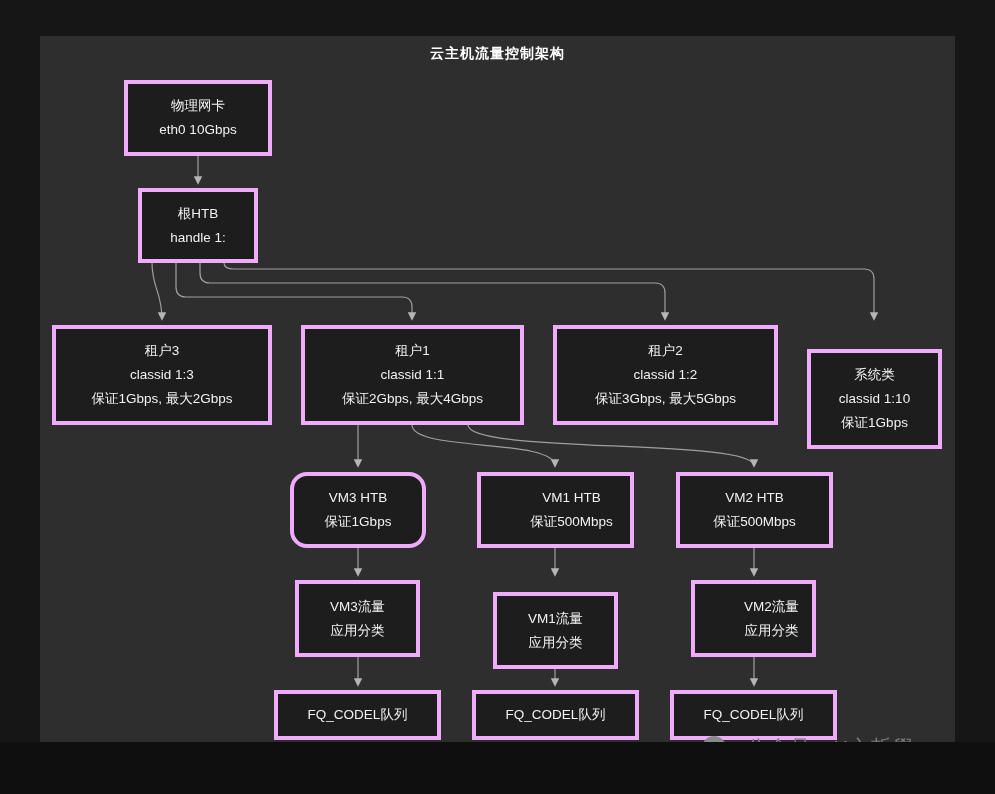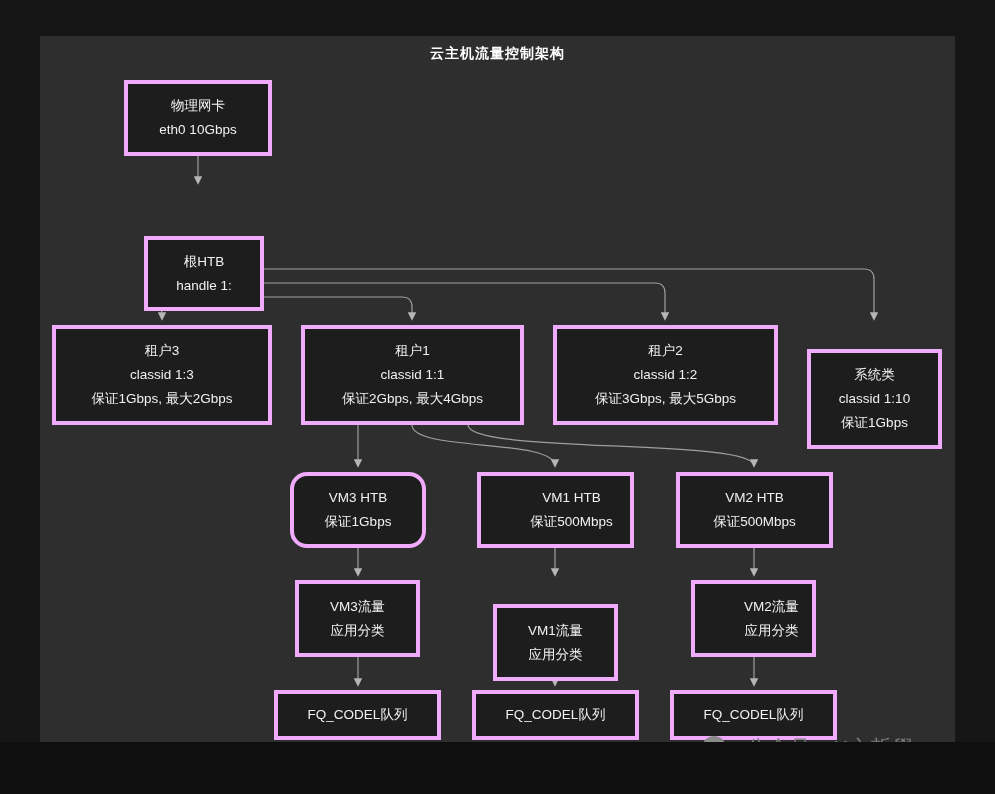--- a/index.html
+++ b/index.html
@@ -16,30 +16,30 @@
     color:#ffffff;font-weight:bold;font-size:14px;letter-spacing:1px;
   }
   svg.edges{position:absolute;left:0;top:0;width:915px;height:712px;pointer-events:none;}
   .node{
     position:absolute;background:#1d1d1d;border:4px solid #f0abfc;
     color:#f1f1f1;box-sizing:border-box;
     display:flex;flex-direction:column;align-items:center;justify-content:center;
     text-align:center;font-size:13.5px;line-height:24px;
   }
   .n-nic {left:84px;  top:44px;  width:148px; height:76px;}
-  .n-root{left:104px;  top:152px; width:120px; height:75px;margin-top:48px;}
+  .n-root{left:98px;  top:152px; width:120px; height:75px;}
   .n-t3  {left:12px;  top:289px; width:220px; height:100px;}
   .n-t1  {left:261px; top:289px; width:223px; height:100px;}
   .n-t2  {left:513px; top:289px; width:225px; height:100px;}
   .n-sys {left:767px; top:289px; width:135px; height:100px;margin-top:24px;}
   .n-vm3 {left:250px; top:436px; width:136px; height:76px;border-radius:17px;}
   .n-vm1 {left:437px; top:436px; width:157px; height:76px;padding-left:32px;}
   .n-vm2 {left:636px; top:436px; width:157px; height:76px;}
   .n-c3  {left:255px; top:544px; width:125px; height:77px;}
-  .n-c1  {left:453px; top:568px; width:125px; height:77px;}
+  .n-c1  {left:453px; top:556px; width:125px; height:77px;}
   .n-c2  {left:651px; top:544px; width:125px; height:77px;padding-left:36px;}
   .n-f3  {left:234px; top:654px; width:167px; height:50px;}
   .n-f1  {left:432px; top:654px; width:167px; height:50px;}
   .n-f2  {left:630px; top:654px; width:167px; height:50px;}
   .watermark{
     position:absolute;left:701px;top:734px;height:40px;
     display:flex;gap:9px;
     color:#7b7b7b;font-size:21px;letter-spacing:1px;white-space:nowrap;
   }
   .wm-icon{flex:0 0 auto;}

